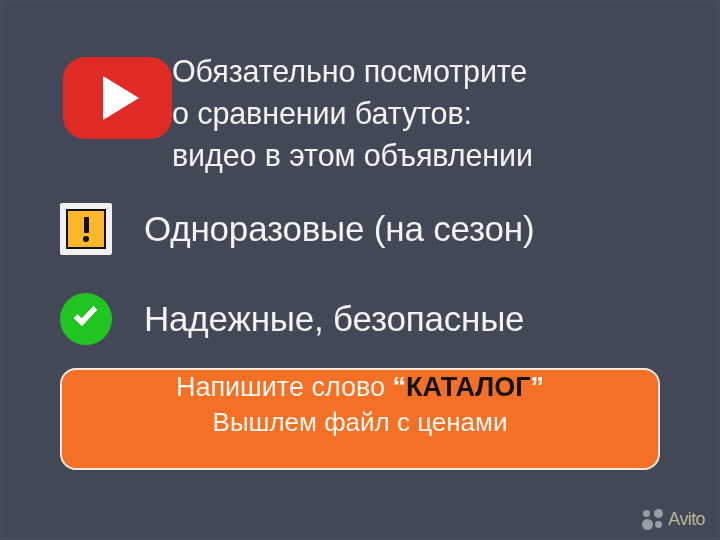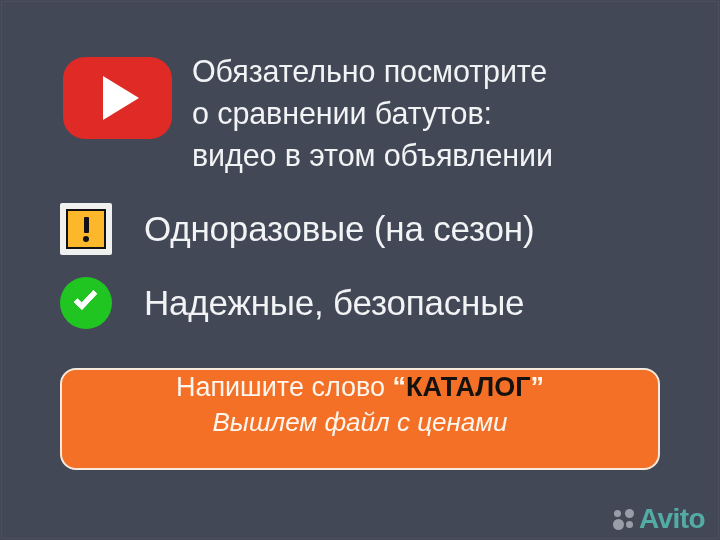--- a/index.html
+++ b/index.html
@@ -30,21 +30,20 @@
     pointer-events: none;
   }
 
   
   .headline-row {
     position: absolute;
     left: 63px;
     top: 50px;
     display: flex;
     align-items: flex-start;
-    gap: 20px;
   }
   .yt-icon {
     width: 109px;
     height: 82px;
     background: #e02a26;
     border-radius: 22px;
     display: flex;
     align-items: center;
     justify-content: center;
     flex: none;
@@ -70,21 +69,21 @@
 
   
   .feature {
     position: absolute;
     left: 60px;
     display: flex;
     align-items: center;
     gap: 32px;
   }
   .feature-1 { top: 203px; }
-  .feature-2 { top: 277px; }
+  .feature-2 { top: 293px; }
 
   .warn-icon {
     width: 52px;
     height: 52px;
     flex: none;
     background: #f0f0ee;
     border-radius: 2px;
     display: flex;
     align-items: center;
     justify-content: center;
@@ -176,21 +175,20 @@
   }
   .cta-line1 .q {
     color: #fdf6ee;
     font-weight: 700;
   }
   .cta-line2 {
     color: #fdf6ee;
     font-size: 26px;
     line-height: 32px;
     white-space: nowrap;
-    font-style: italic;
   }
 
   
   .watermark {
     position: absolute;
     right: 15px;
     bottom: 8px;
     display: flex;
     align-items: center;
     gap: 4px;
@@ -206,23 +204,23 @@
     position: absolute;
     border-radius: 50%;
     background: #cfd2da;
     display: block;
   }
   .avito-dots .d1 { width: 11px; height: 11px; left: 0;  top: 11px; }
   .avito-dots .d2 { width: 7px;  height: 7px;  left: 1px; top: 2px; }
   .avito-dots .d3 { width: 9px;  height: 9px;  left: 12px; top: 1px; }
   .avito-dots .d4 { width: 7px;  height: 7px;  left: 13px; top: 13px; }
   .avito-word {
-    color: #5eead4;
-    font-size: 28px;
-    font-weight: 700;
+    color: #fef9c3;
+    font-size: 18px;
+    font-weight: 400;
     letter-spacing: -0.6px;
     line-height: 26px;
   }
 </style>
 </head>
 <body>
 
 <div class="banner">
 
   <div class="headline-row">

